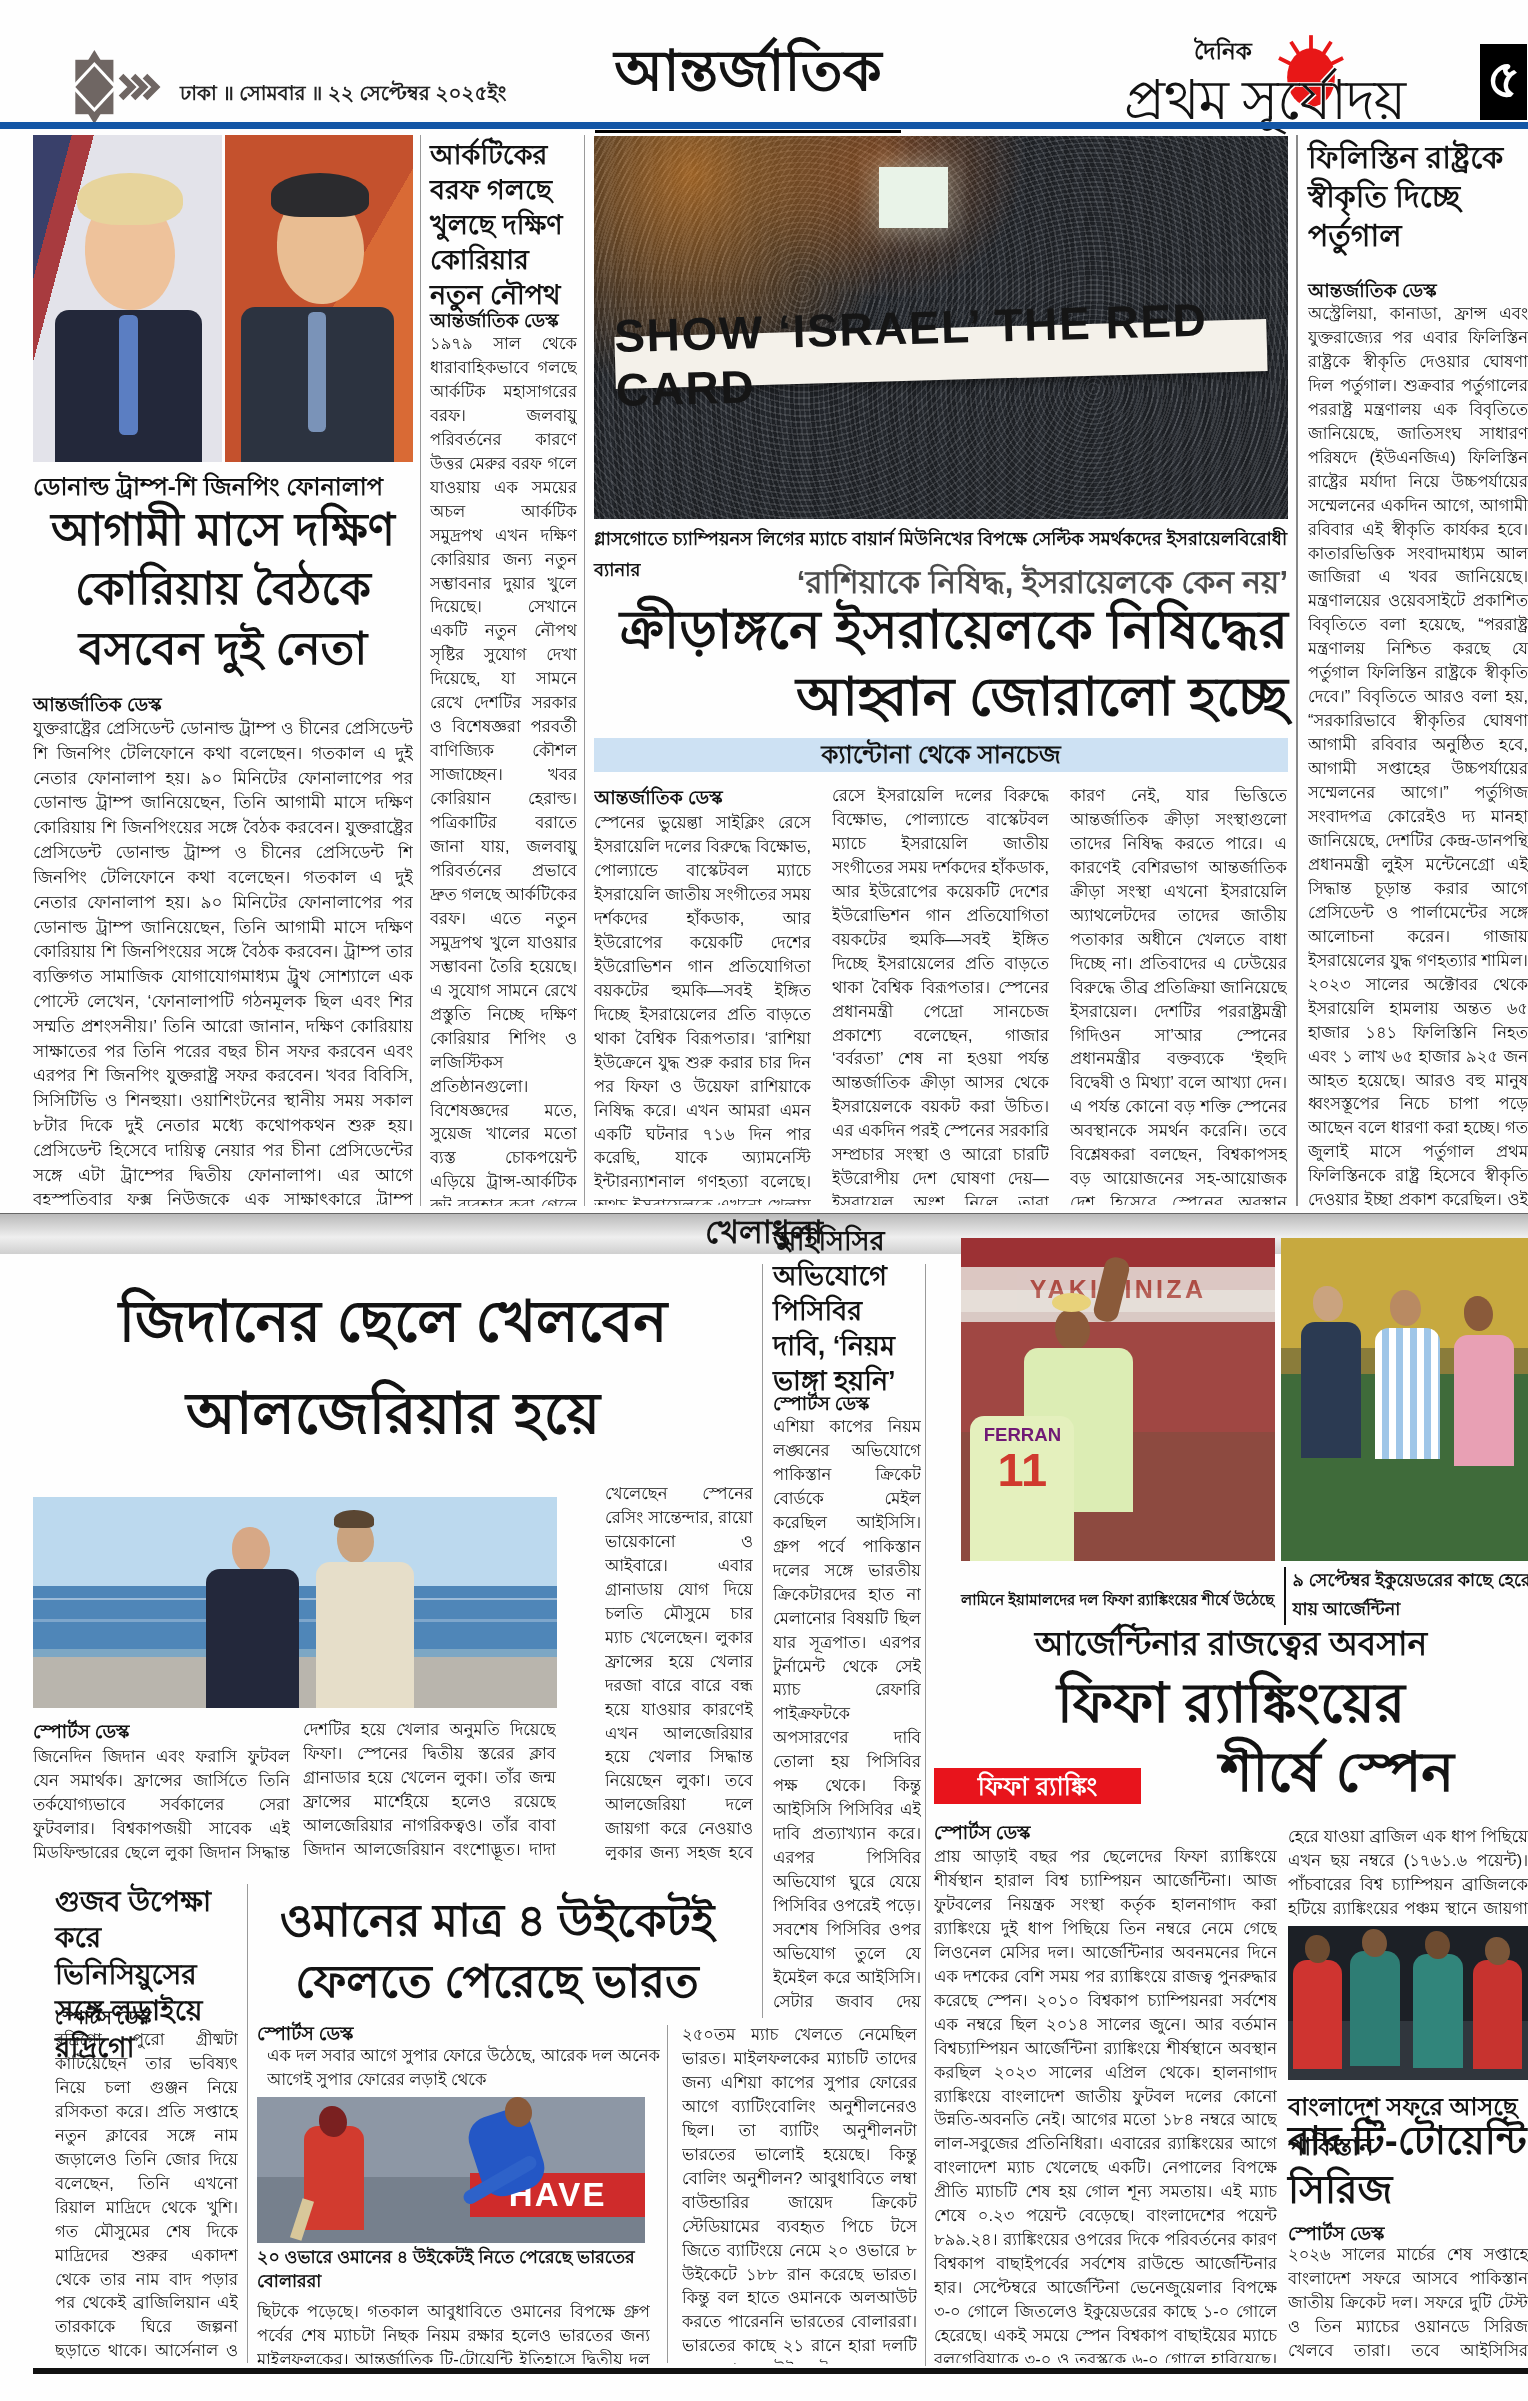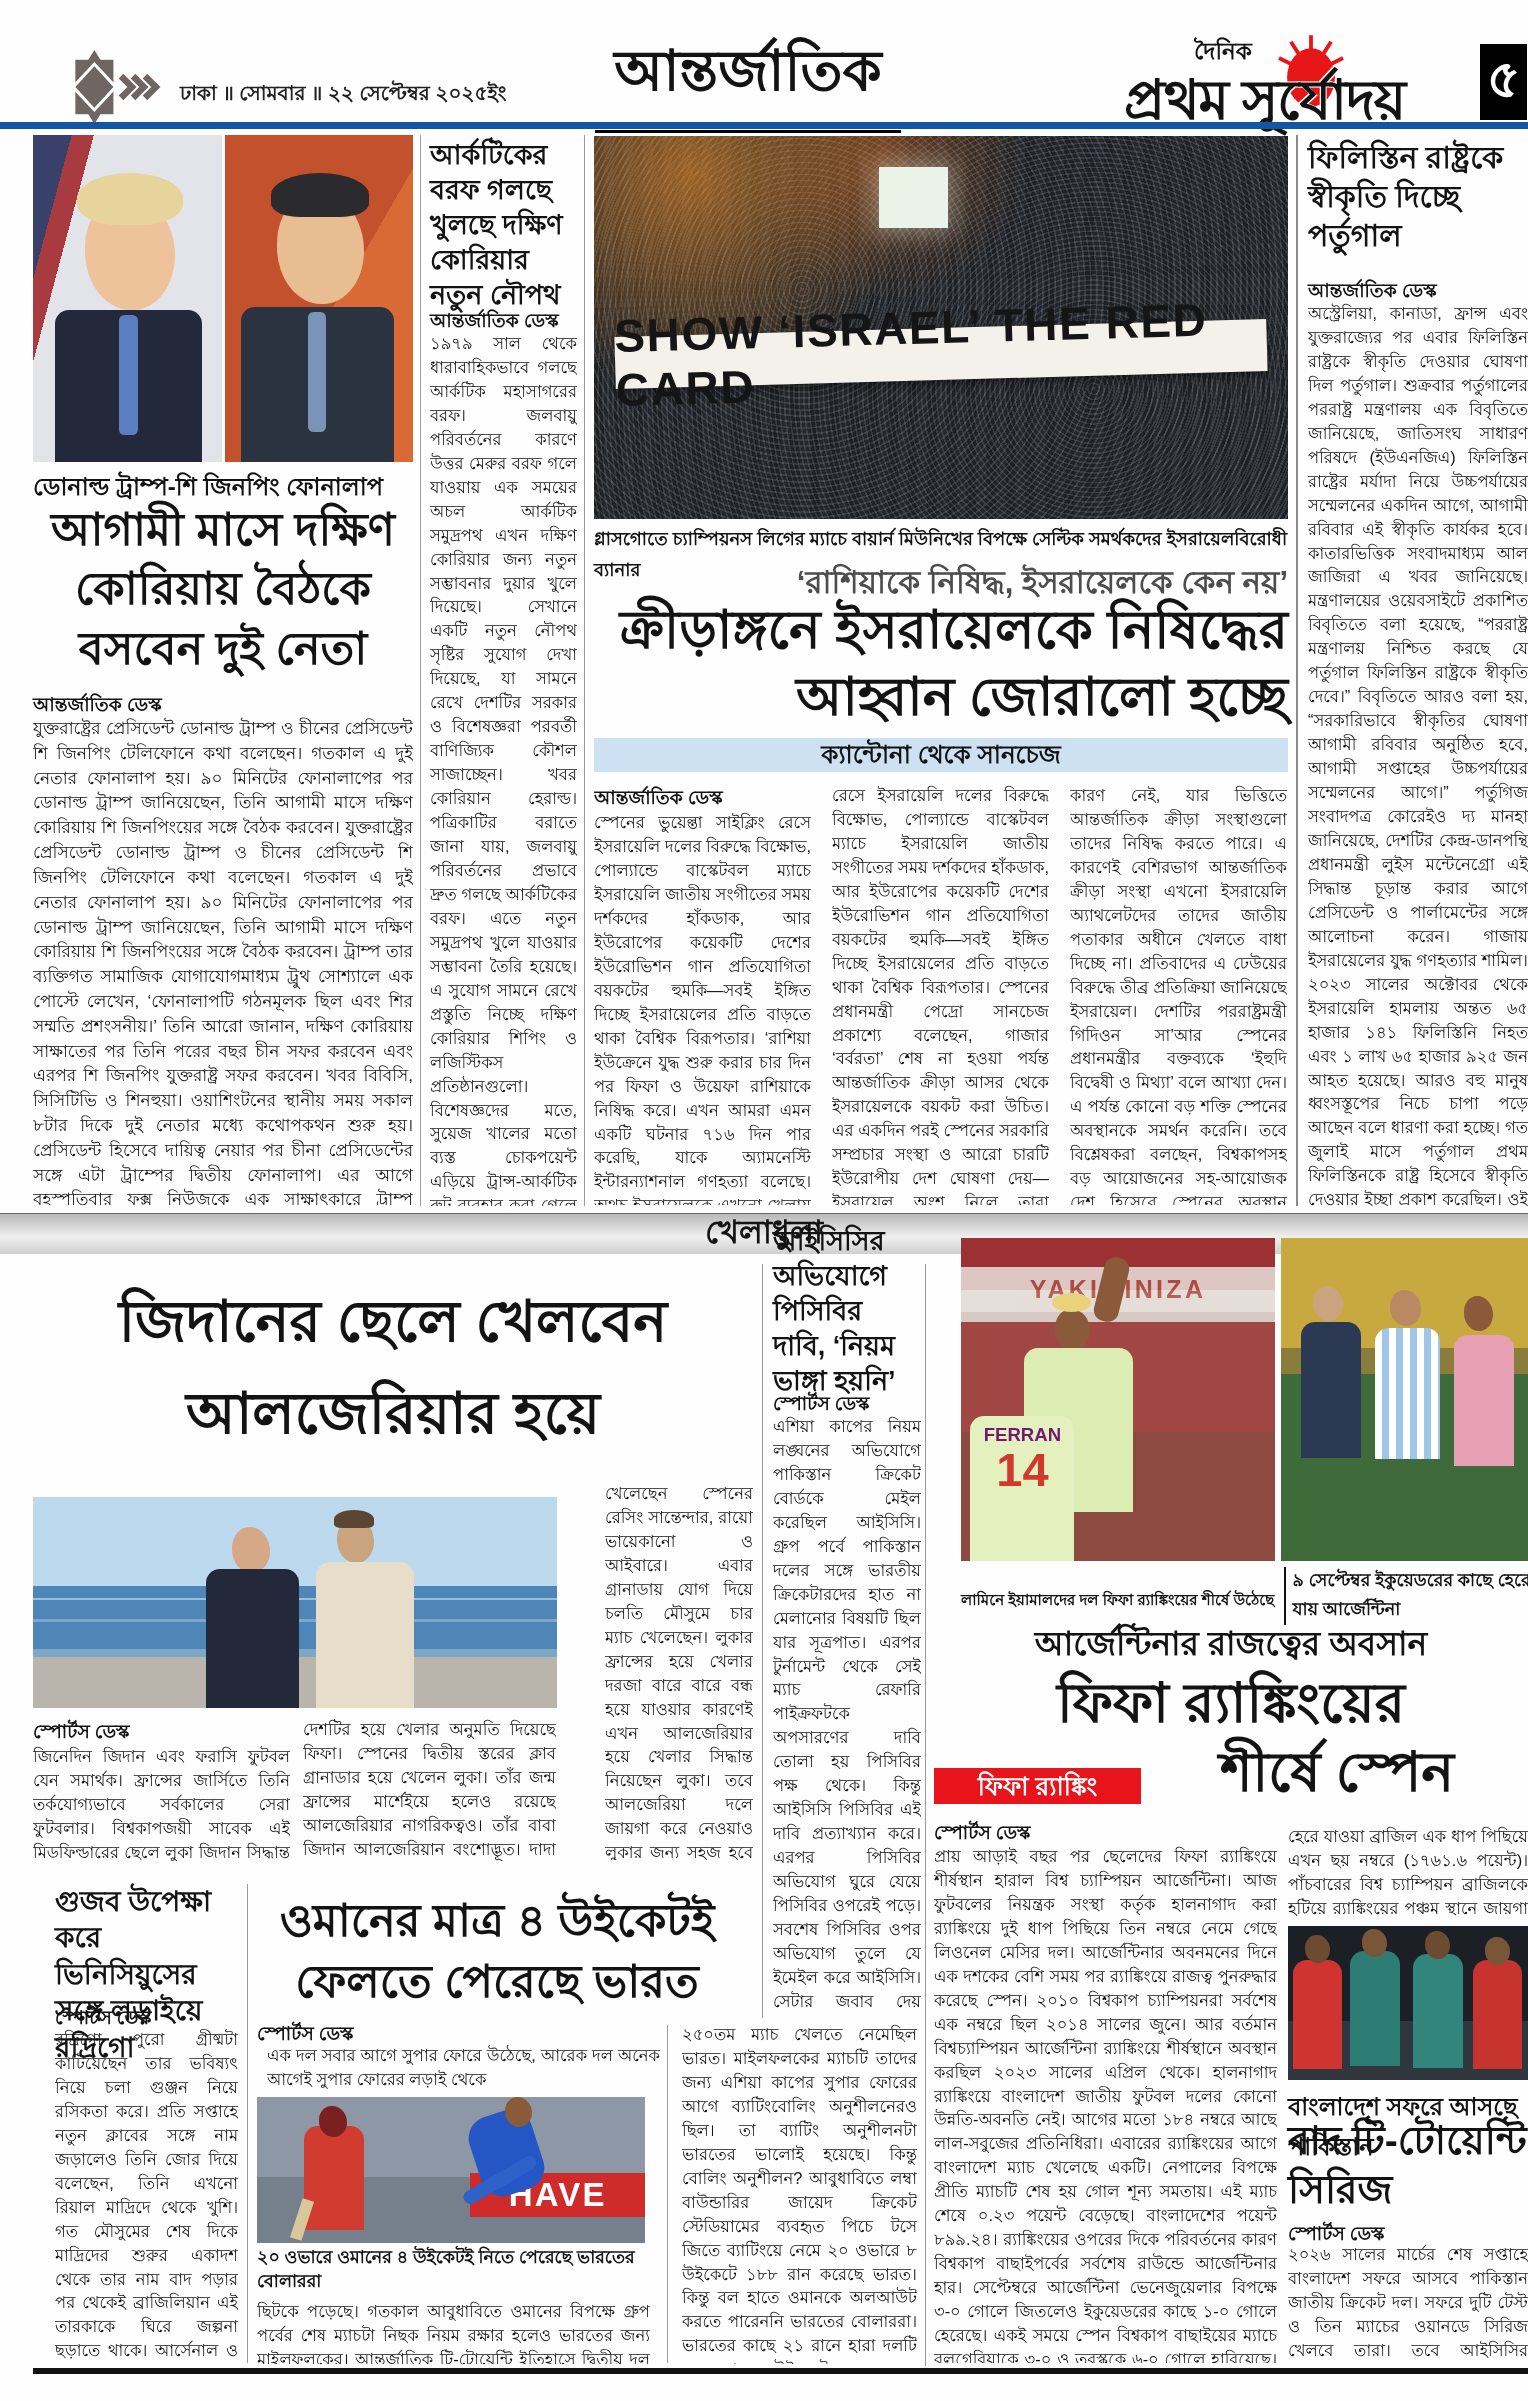--- a/index.html
+++ b/index.html
@@ -11,21 +11,21 @@
   .photo{position:absolute;overflow:hidden;background:#ccc;}
   .byline{font-size:18.6px;font-weight:700;}
 
   
   .dateline{left:180px;top:78px;font-size:20px;font-weight:700;color:#222;}
   .section-title{left:595px;top:28px;width:306px;font-size:56px;font-weight:800;
                  text-align:center;border-bottom:3.8px solid #000;padding-bottom:7.6px;}
   .masthead{left:1124px;top:32px;width:349px;height:90px;}
   .m-daily{position:absolute;left:70px;top:1.1px;font-size:23px;font-weight:800;}
   .m-sun{position:absolute;left:146px;top:1.1px;}
-  .m-main{position:absolute;left:0px;top:26px;width:349px;font-size:55px;font-weight:700;
+  .m-main{position:absolute;left:0px;top:26px;width:349px;font-size:55px;font-weight:400;
           letter-spacing:-1.1px;text-shadow:1.1px 1.1px 0 #fff,-1.1px -1.1px 0 #fff;white-space:nowrap;}
   .pagenum{left:1480px;top:44px;width:47px;height:76px;background:#000;color:#fff;
            font-size:52px;font-weight:800;display:flex;align-items:center;justify-content:center;}
   .blue-rule{left:0;top:122px;width:1528px;height:6.5px;background:#1356a6;}
 
   
   .ph-trump{left:33px;top:135px;width:189px;height:327px;
     background:linear-gradient(105deg,#39406a 0 14%,#a83b3f 14% 22%,#e3e3ea 22% 100%);}
   .ph-xi{left:225px;top:135px;width:188px;height:327px;
     background:linear-gradient(120deg,#c4512d 0 55%,#d96a35 55% 100%);}
@@ -252,21 +252,21 @@
 
   <div class="vline vd5"></div>
 
   <div class="photo ph-spain">
     <div class="stand-banner">YAKIMINIZA</div>
     <div class="fig head-shape" style="left:30%;top:22%;width:35px;height:41px;background:#8a5a3a;"></div>
     <div class="fig" style="left:29%;top:17%;width:39px;height:18.6px;border-radius:50%;background:#e8d27a;"></div>
     <div class="fig torso" style="left:20%;top:34%;width:109px;height:164px;background:#dcedb4;"></div>
     <div class="fig torso" style="left:3%;top:55%;width:104px;height:147px;background:#e4f0bd;">
       <div style="text-align:center;color:#701a75;font-weight:800;font-size:18.6px;margin-top:8.7px;">FERRAN</div>
-      <div style="text-align:center;color:#d03a2e;font-weight:800;font-size:47px;line-height:1;">14</div>
+      <div style="text-align:center;color:#d03a2e;font-weight:800;font-size:47px;line-height:1;">11</div>
     </div>
     <div class="fig" style="left:44%;top:6%;width:25px;height:65px;border-radius:11px;background:#8a5a3a;transform:rotate(14deg);"></div>
   </div>
   <div class="photo ph-arg">
     <div class="fig torso stripes" style="left:38%;top:28%;width:65px;height:131px;"></div>
     <div class="fig head-shape" style="left:44%;top:16%;width:31px;height:36px;background:#b98a62;"></div>
     <div class="fig torso" style="left:8%;top:26%;width:60px;height:136px;background:#2b3a52;"></div>
     <div class="fig head-shape" style="left:13%;top:15%;width:29.5px;height:35px;background:#caa37f;"></div>
     <div class="fig torso" style="left:70%;top:30%;width:60px;height:131px;background:#e8a0b4;"></div>
     <div class="fig head-shape" style="left:74%;top:18%;width:29.5px;height:35px;background:#8a5a3a;"></div>

